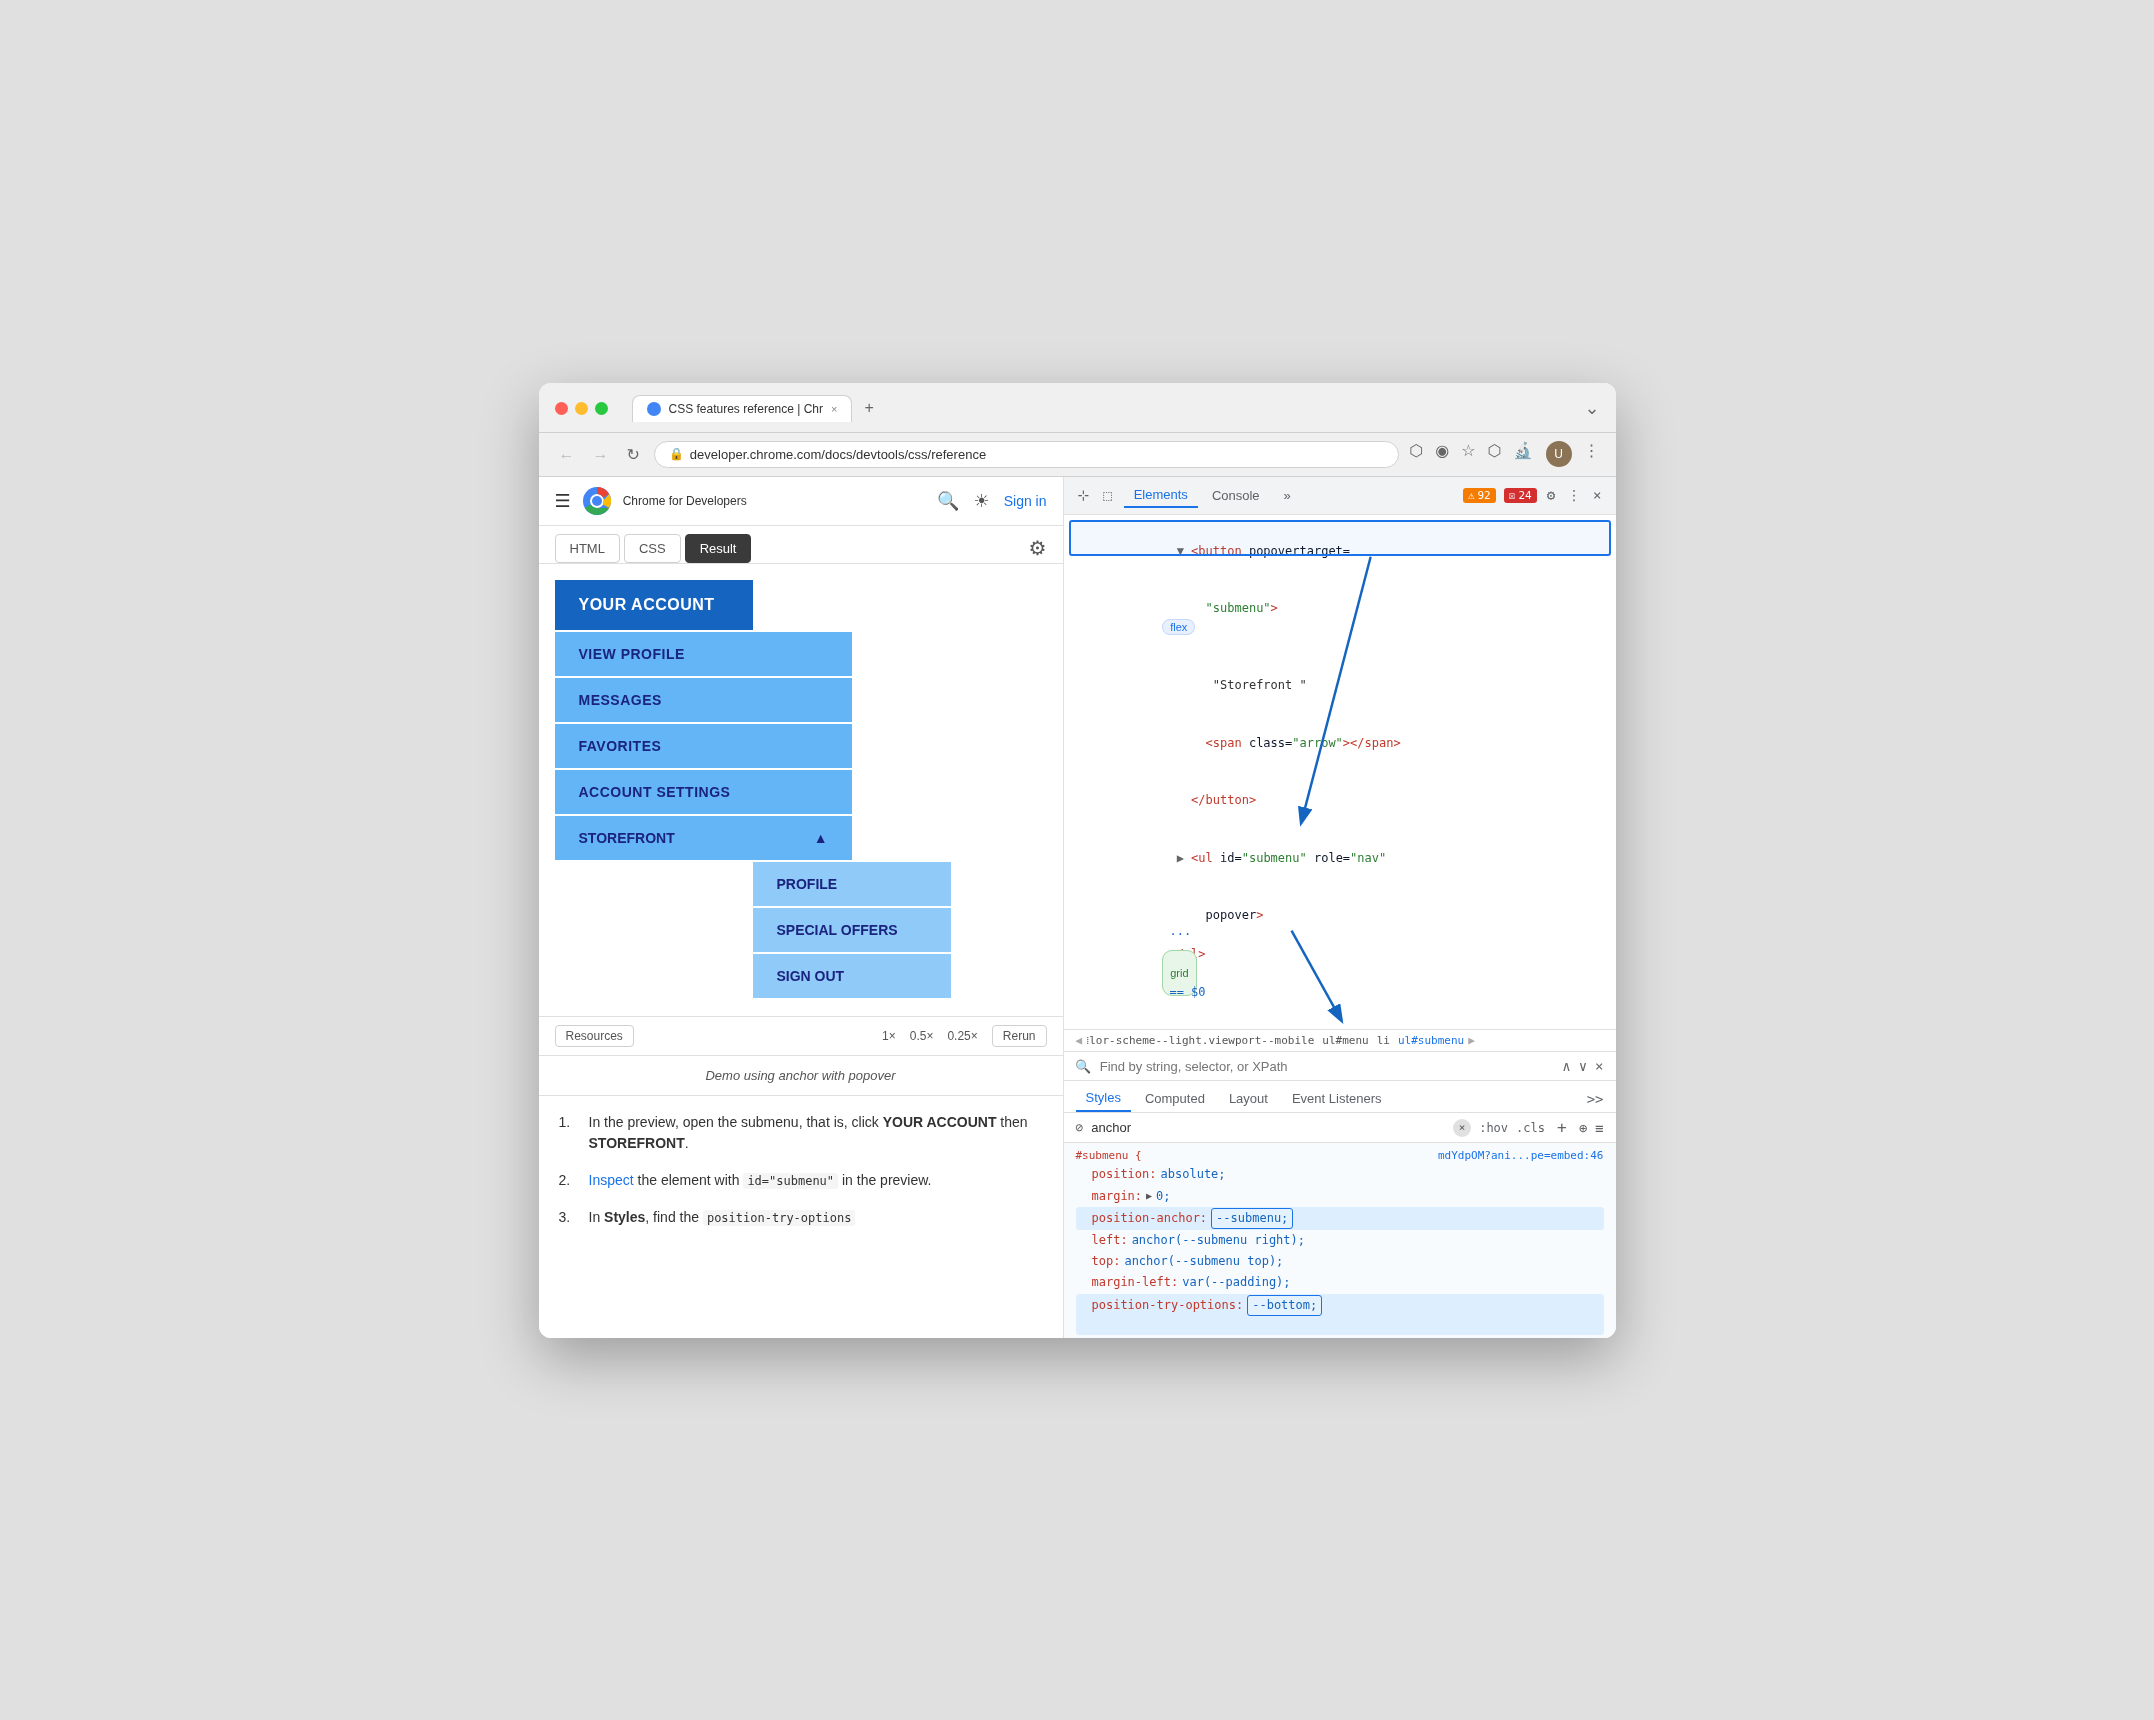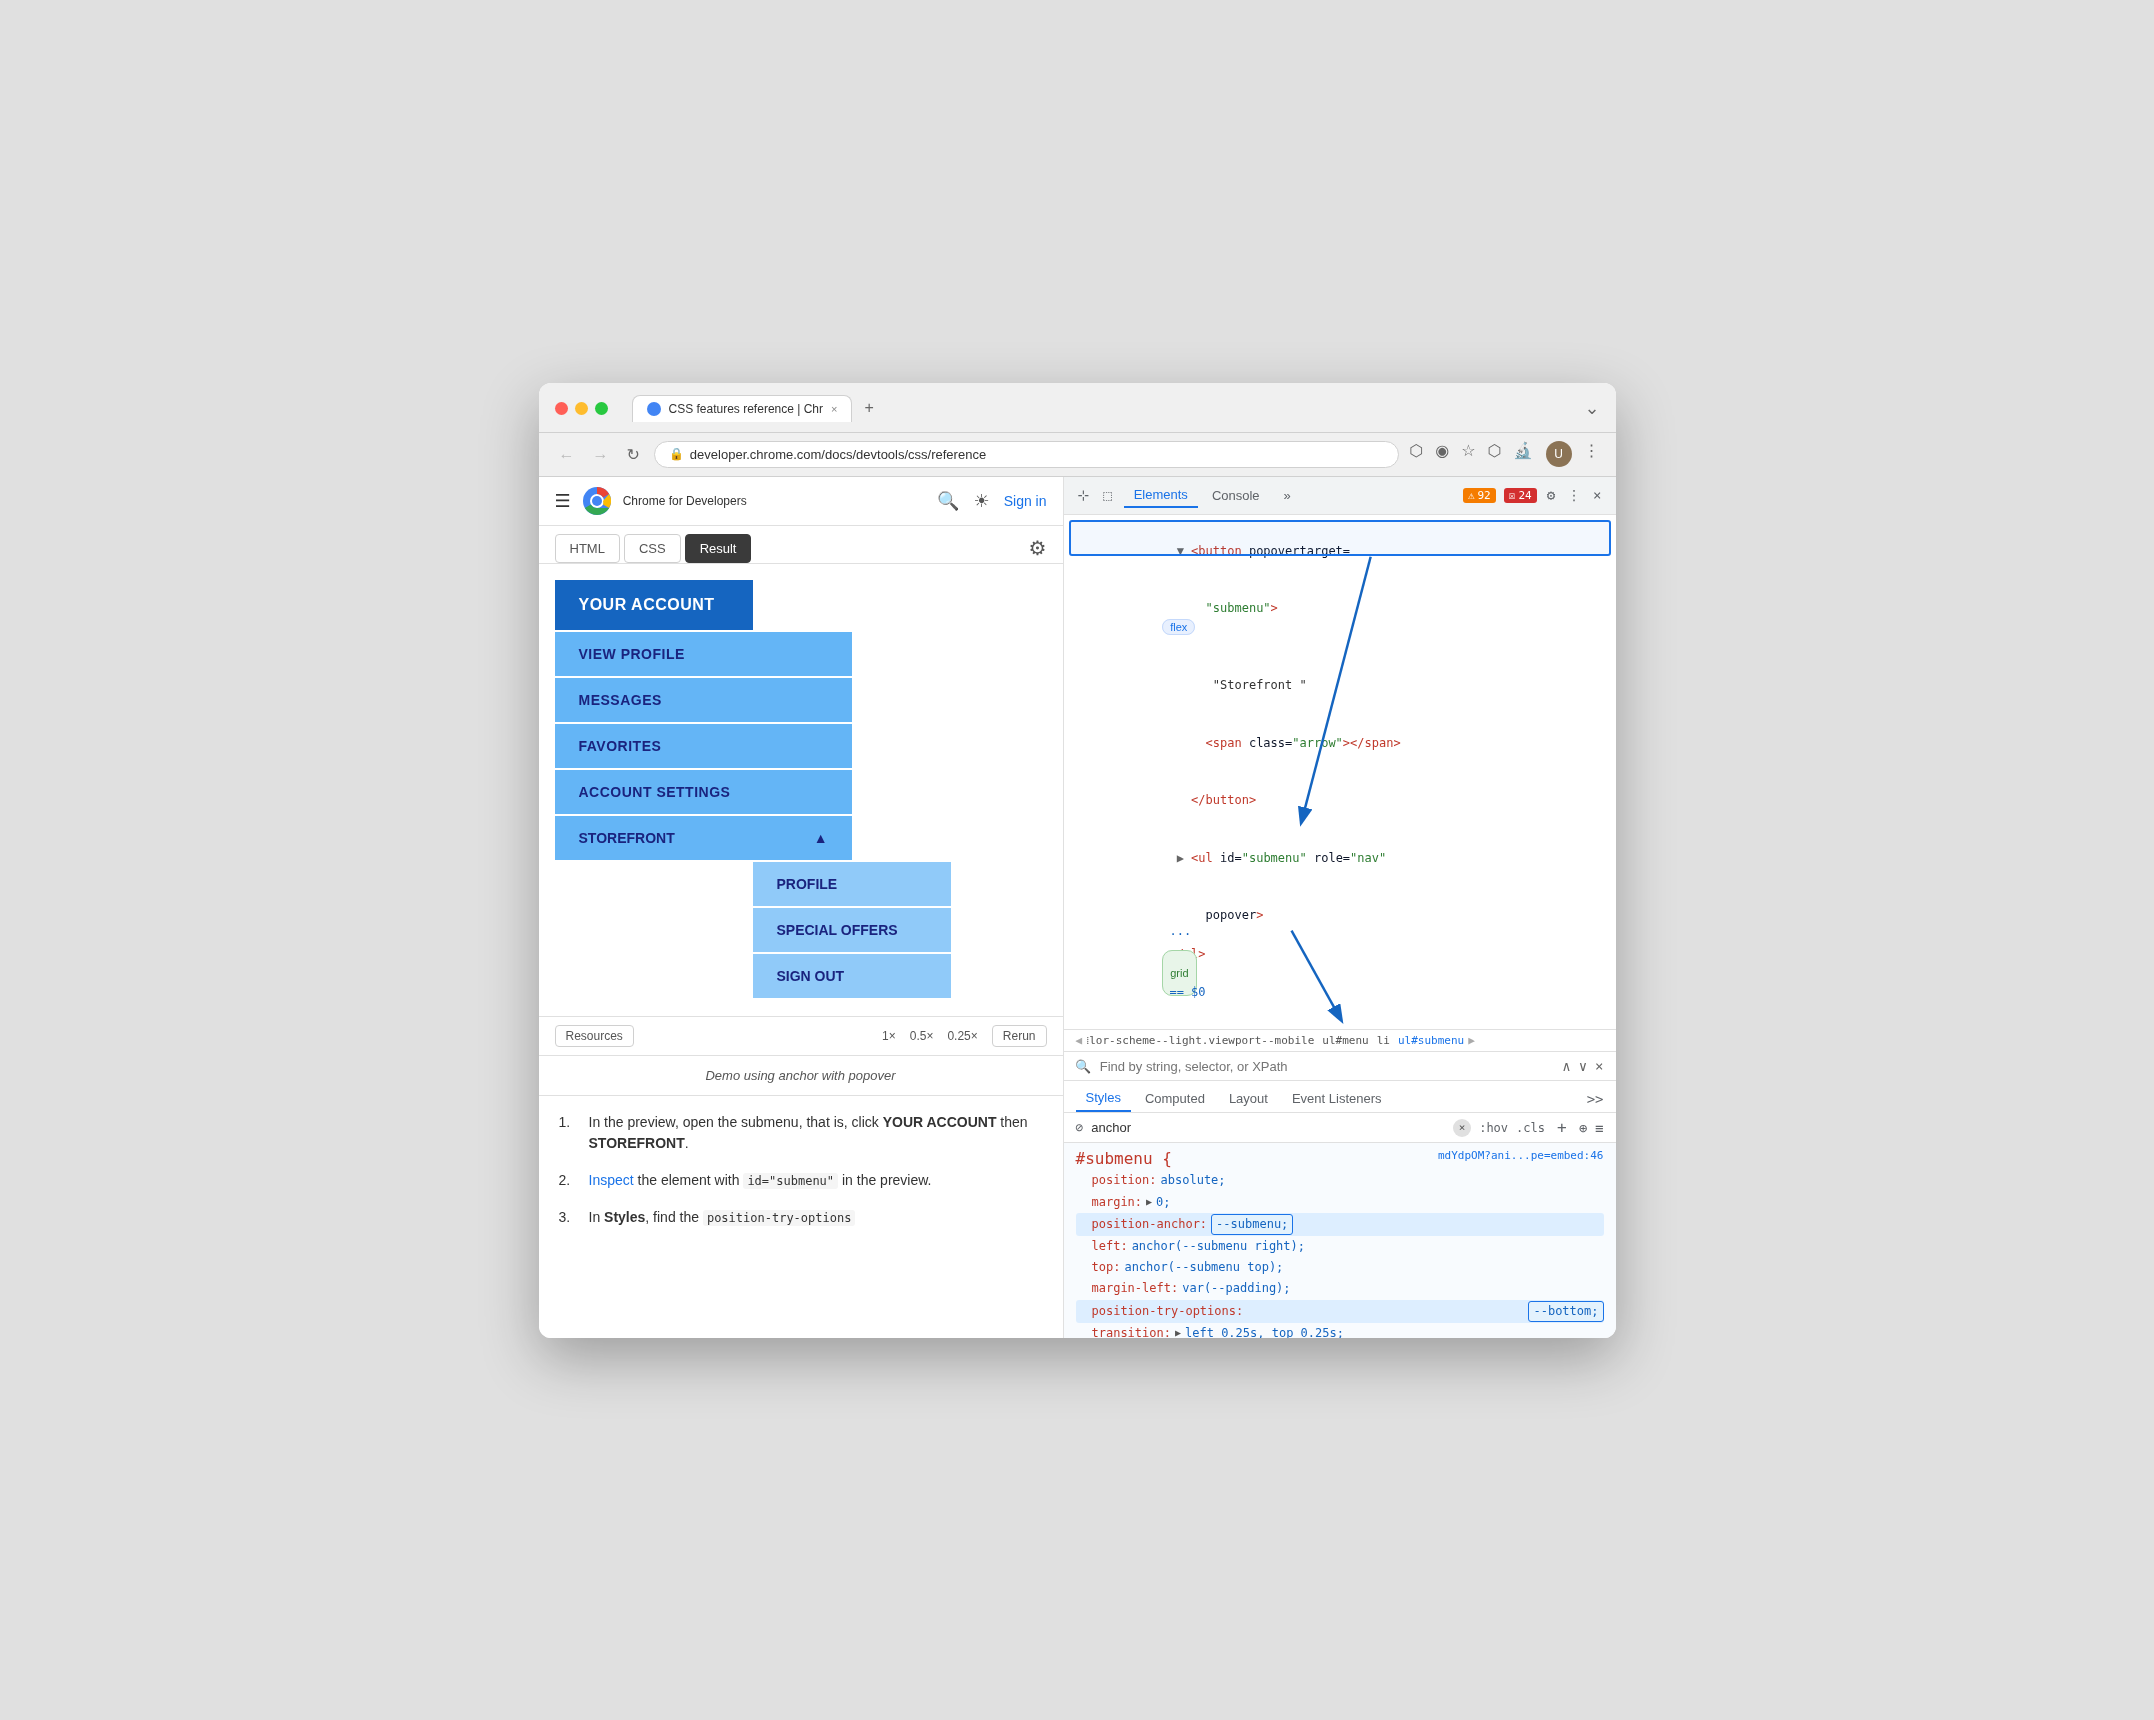--- a/index.html
+++ b/index.html
@@ -516,21 +516,21 @@
       background: #fff;
       overflow-y: auto;
       padding: 0;
     }
     .css-rule-block {
       padding: 6px 12px;
       border-bottom: 1px solid #f0f0f0;
     }
     .css-selector {
       color: #c0392b;
-      font-size: 16px;
+      font-size: 11px;
     }
     .css-source {
       float: right;
       color: #1a73e8;
       font-size: 11px;
     }
     .css-property-line {
       display: flex;
       align-items: center;
       gap: 4px;
@@ -823,21 +823,21 @@
           </div>
           <div class="css-property-line">
             <span class="css-prop">top:</span>
             <span class="css-val">anchor(--submenu top);</span>
           </div>
           <div class="css-property-line">
             <span class="css-prop">margin-left:</span>
             <span class="css-val">var(--padding);</span>
           </div>
 
-          <div class="css-property-line" style="background:#ddeeff; border-radius:3px; padding:1px 0 1px 16px;justify-content:space-between;">
+          <div class="css-property-line" style="background:#ddeeff; border-radius:3px; padding:1px 0 19px 16px;">
             <span class="css-prop">position-try-options:</span>
             <span class="css-val-highlighted">--bottom;</span>
           </div>
           <div class="css-property-line">
             <span class="css-prop">transition:</span>
             <span class="css-triangle">▶</span>
             <span class="css-val">left 0.25s, top 0.25s;</span>
           </div>
           <div class="css-property-line">
             <span class="css-prop">width:</span>

